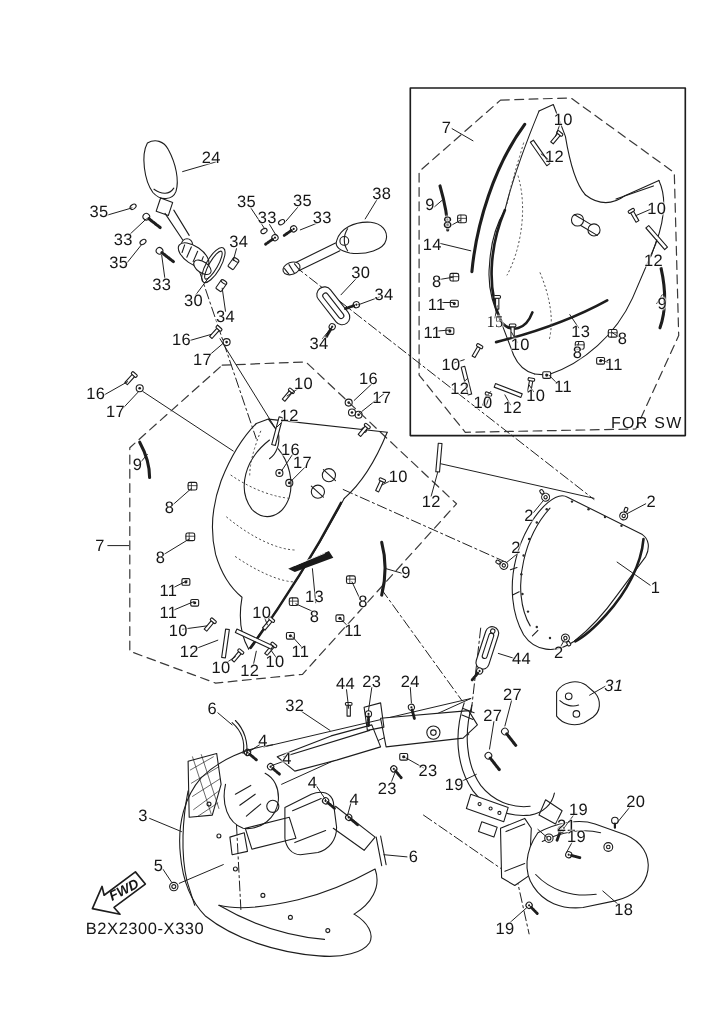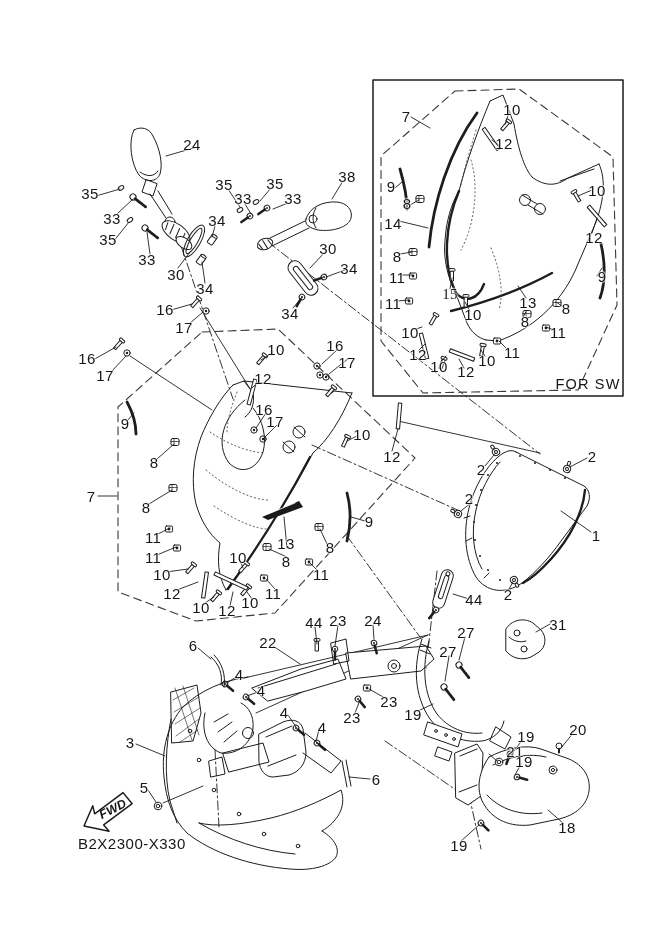--- a/index.html
+++ b/index.html
@@ -428,25 +428,25 @@
       <span class="callout" style="left: 369px; top: 521px;">9</span>
       <span class="callout" style="left: 330px; top: 547px;">8</span>
       <span class="callout" style="left: 362px; top: 434px;">10</span>
       <span class="callout" style="left: 392px; top: 456px;">12</span>
       <span class="callout" style="left: 481px; top: 469px;">2</span>
       <span class="callout" style="left: 592px; top: 456px;">2</span>
       <span class="callout" style="left: 469px; top: 498px;">2</span>
       <span class="callout" style="left: 508px; top: 594px;">2</span>
       <span class="callout" style="left: 596px; top: 535px;">1</span>
       <span class="callout" style="left: 474px; top: 599px;">44</span>
-      <span class="callout" style="left: 558px; top: 624px;">31</span>
+      <span class="callout" style="left: 558px; top: 624px; font-style: italic;">31</span>
       <span class="callout" style="left: 466px; top: 632px;">27</span>
       <span class="callout" style="left: 448px; top: 651px;">27</span>
       <span class="callout" style="left: 413px; top: 714px;">19</span>
-      <span class="callout" style="left: 268px; top: 642px;">22</span>
+      <span class="callout" style="left: 268px; top: 642px;">32</span>
       <span class="callout" style="left: 314px; top: 622px;">44</span>
       <span class="callout" style="left: 338px; top: 620px;">23</span>
       <span class="callout" style="left: 373px; top: 620px; text-align: center;">24</span>
       <span class="callout" style="left: 389px; top: 701px;">23</span>
       <span class="callout" style="left: 352px; top: 717px;">23</span>
       <span class="callout" style="left: 193px; top: 645px;">6</span>
       <span class="callout" style="left: 239px; top: 674px;">4</span>
       <span class="callout" style="left: 261px; top: 690px;">4</span>
       <span class="callout" style="left: 284px; top: 712px;">4</span>
       <span class="callout" style="left: 322px; top: 727px;">4</span>

